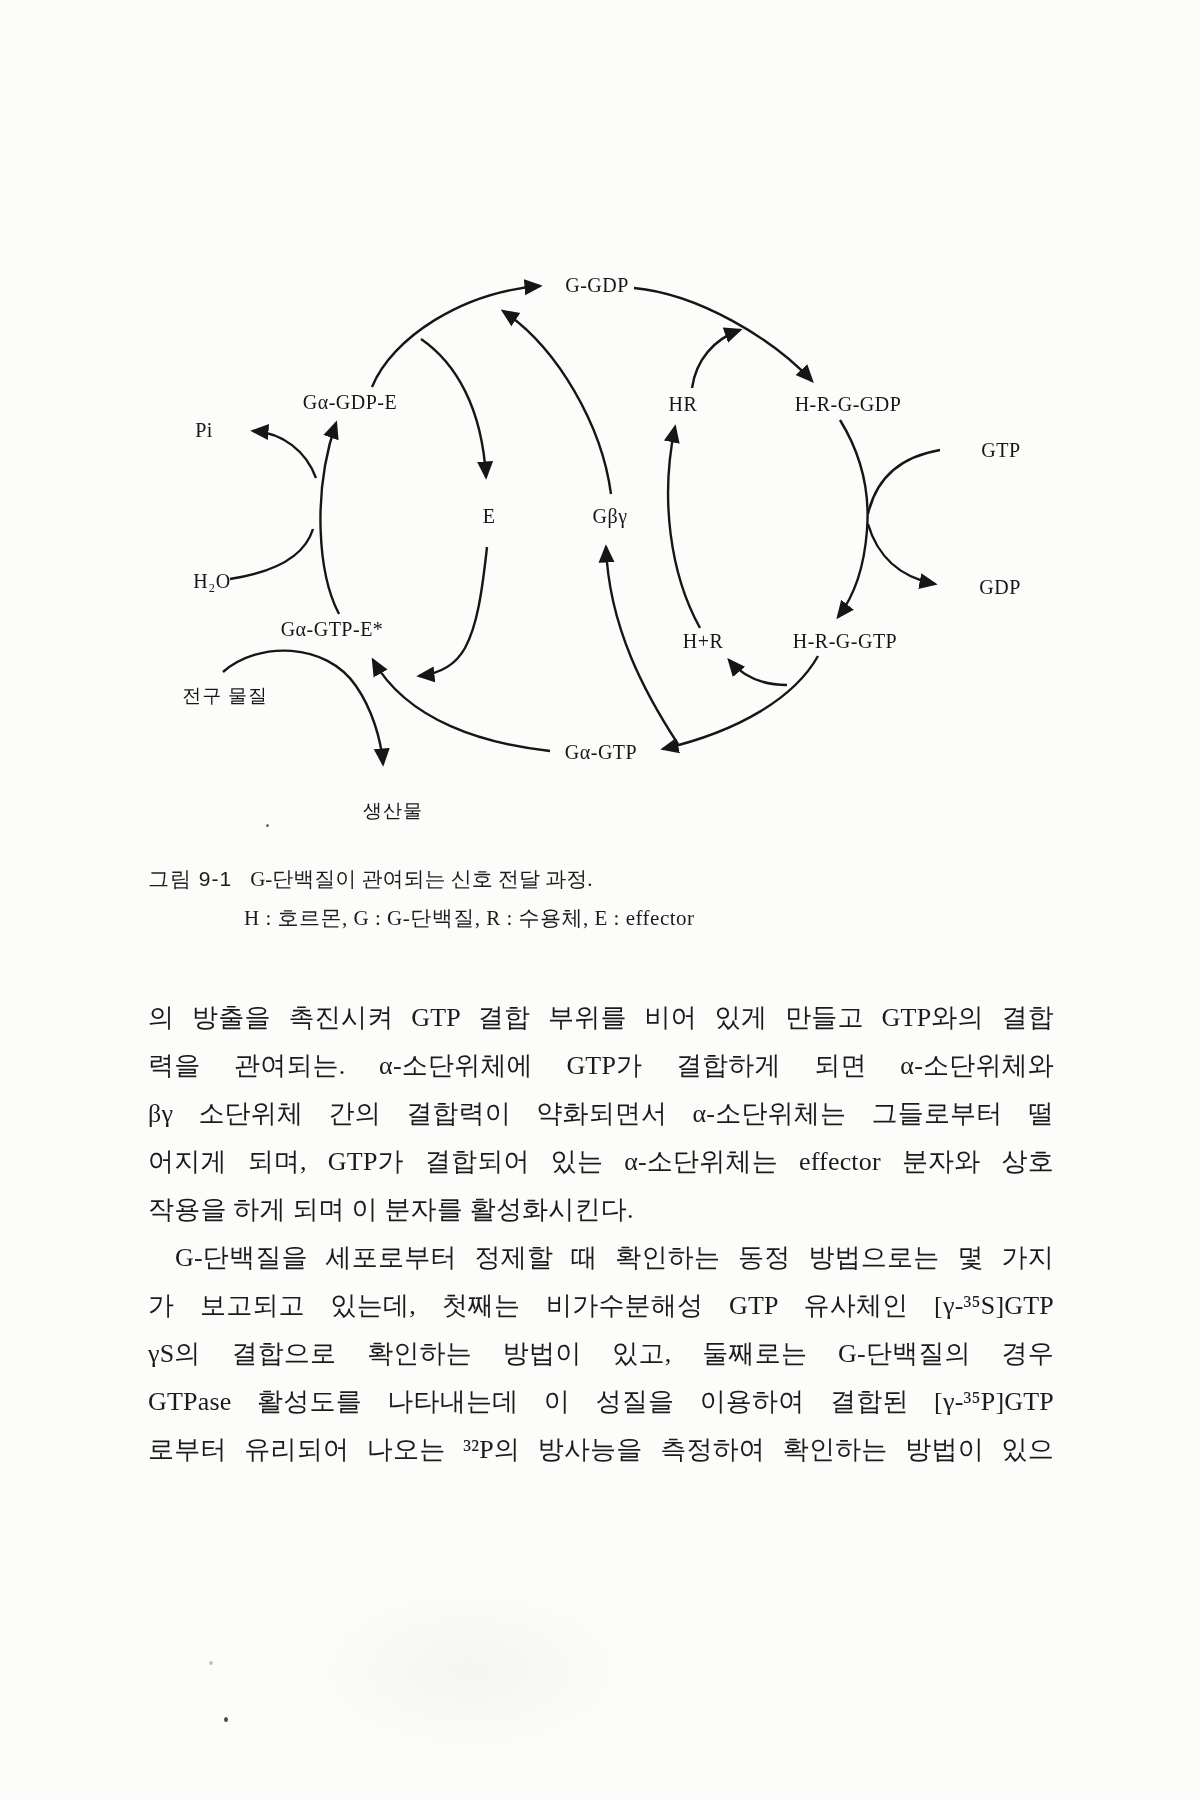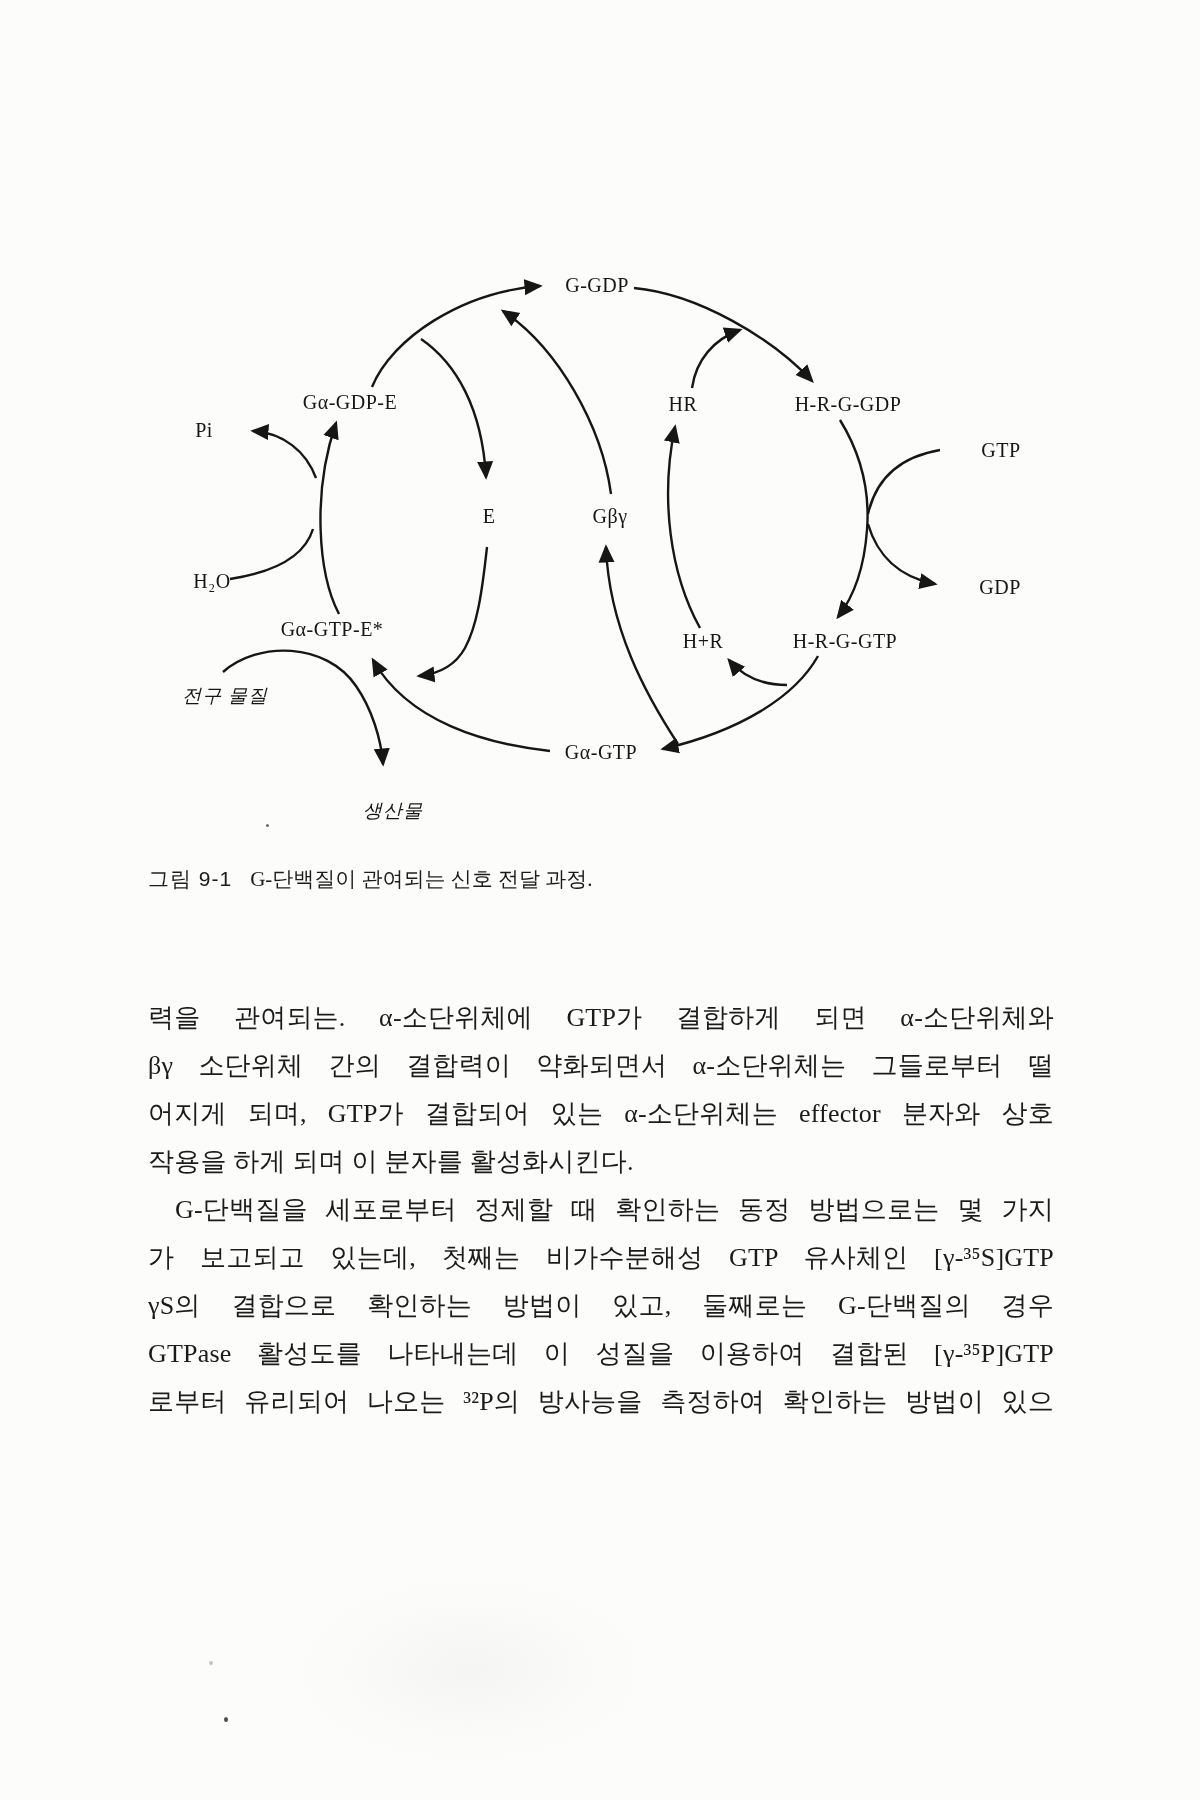--- a/index.html
+++ b/index.html
@@ -17,21 +17,21 @@
   .figure{position:absolute;left:0;top:230px;width:1200px;height:622px;}
   .figure svg{position:absolute;left:0;top:0;}
   .nlabel{
     position:absolute;
     transform:translate(-50%,-50%);
     white-space:nowrap;
     font-size:20px;
     letter-spacing:.5px;
     color:#161616;
   }
-  .nlabel.kr{font-size:19px;letter-spacing:1px;font-style:italic;}
+  .nlabel.kr{font-size:19px;letter-spacing:1px;}
   
   .caption{position:absolute;left:148px;top:864px;font-size:21px;line-height:30px;}
   .caption .tag{font-family:"Liberation Sans","DejaVu Sans",sans-serif;letter-spacing:1px;margin-right:18px;}
   .caption2{position:absolute;left:244px;top:903px;font-size:21px;line-height:30px;letter-spacing:.5px;}
   
   .bodytext{position:absolute;left:148px;top:994px;width:906px;}
   .bl{
     height:48px;line-height:48px;
     font-size:26px;
     text-align:justify;text-align-last:justify;
@@ -100,22 +100,24 @@
     <div class="nlabel" style="left:703px;top:411px">H+R</div>
     <div class="nlabel" style="left:845px;top:411px">H-R-G-GTP</div>
     <div class="nlabel kr" style="left:225px;top:466px">전구 물질</div>
     <div class="nlabel" style="left:601px;top:522px">Gα-GTP</div>
     <div class="nlabel kr" style="left:393px;top:581px">생산물</div>
   </div>
 
   <div class="caption">
     <span class="tag">그림 9-1</span><span>G-단백질이 관여되는 신호 전달 과정.</span>
   </div>
+  <div class="caption2">H : 호르몬, G : G-단백질, R : 수용체, E : effector</div>
 
   <div class="bodytext">
+    <div class="bl">의 방출을 촉진시켜 GTP 결합 부위를 비어 있게 만들고 GTP와의 결합</div>
     <div class="bl">력을 관여되는. α-소단위체에 GTP가 결합하게 되면 α-소단위체와</div>
     <div class="bl">βγ 소단위체 간의 결합력이 약화되면서 α-소단위체는 그들로부터 떨</div>
     <div class="bl">어지게 되며, GTP가 결합되어 있는 α-소단위체는 effector 분자와 상호</div>
     <div class="bl flush">작용을 하게 되며 이 분자를 활성화시킨다.</div>
     <div class="bl indent">G-단백질을 세포로부터 정제할 때 확인하는 동정 방법으로는 몇 가지</div>
     <div class="bl">가 보고되고 있는데, 첫째는 비가수분해성 GTP 유사체인 [γ-³⁵S]GTP</div>
     <div class="bl">γS의 결합으로 확인하는 방법이 있고, 둘째로는 G-단백질의 경우</div>
     <div class="bl">GTPase 활성도를 나타내는데 이 성질을 이용하여 결합된 [γ-³⁵P]GTP</div>
     <div class="bl">로부터 유리되어 나오는 ³²P의 방사능을 측정하여 확인하는 방법이 있으</div>
   </div>

